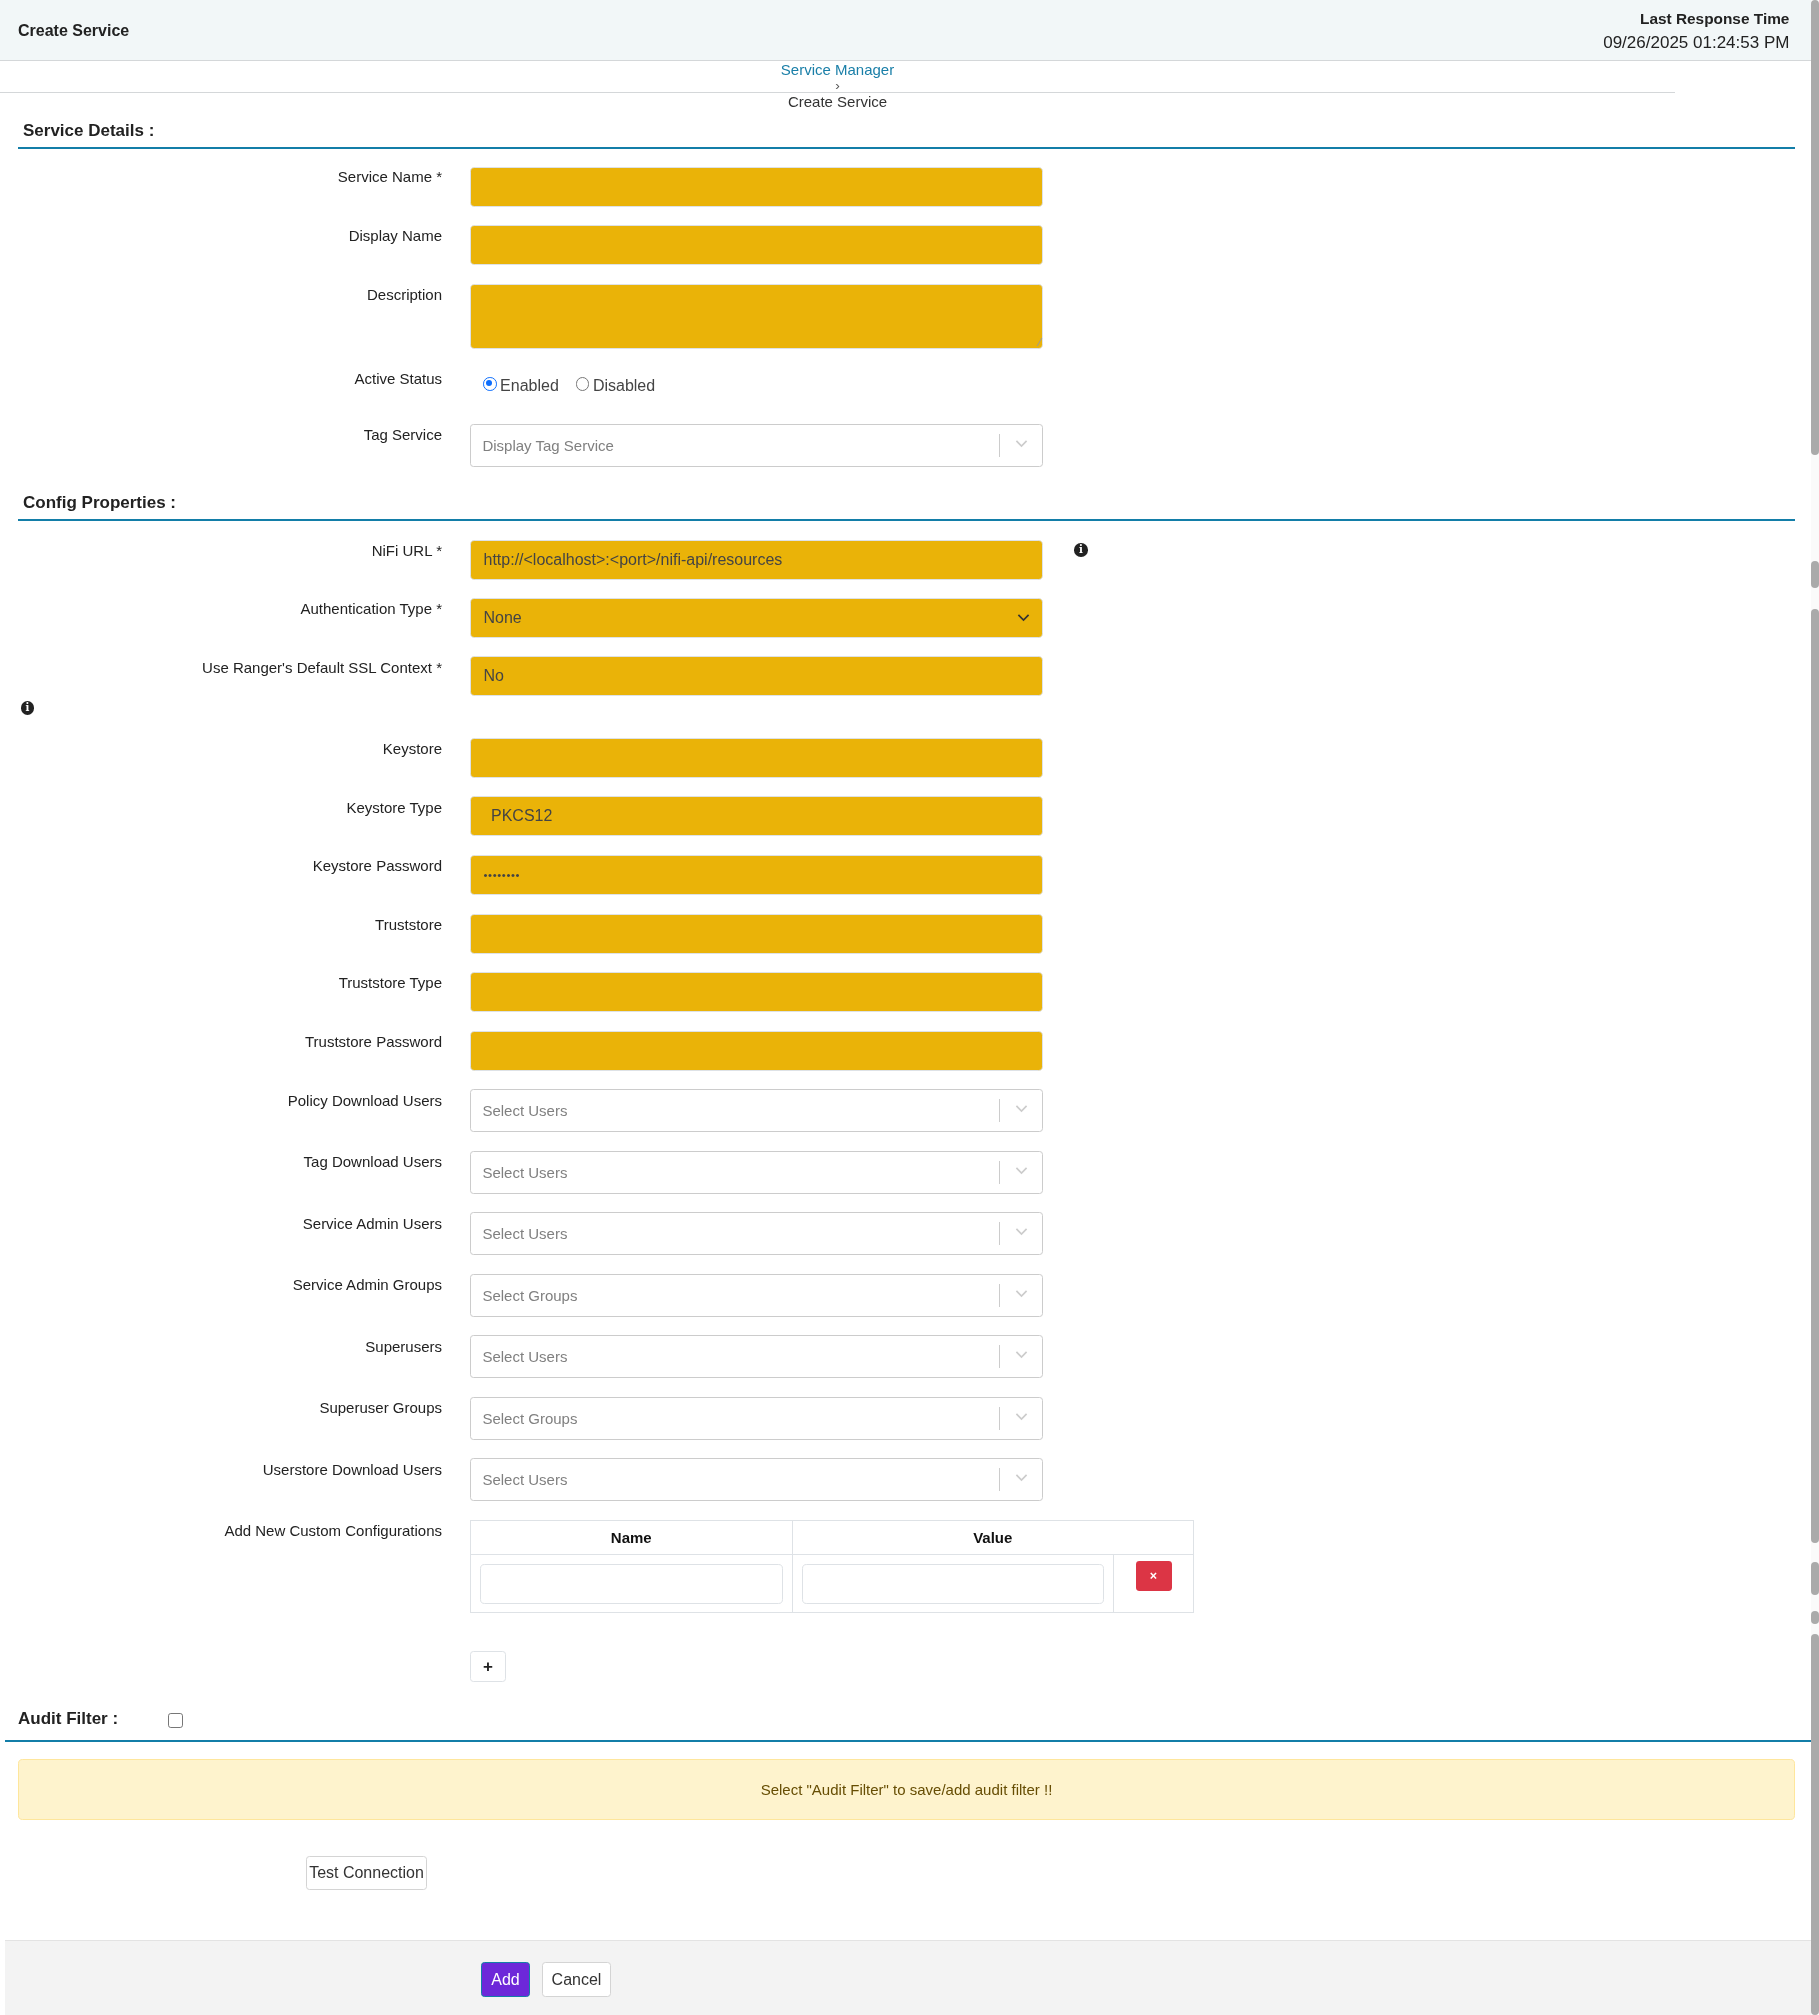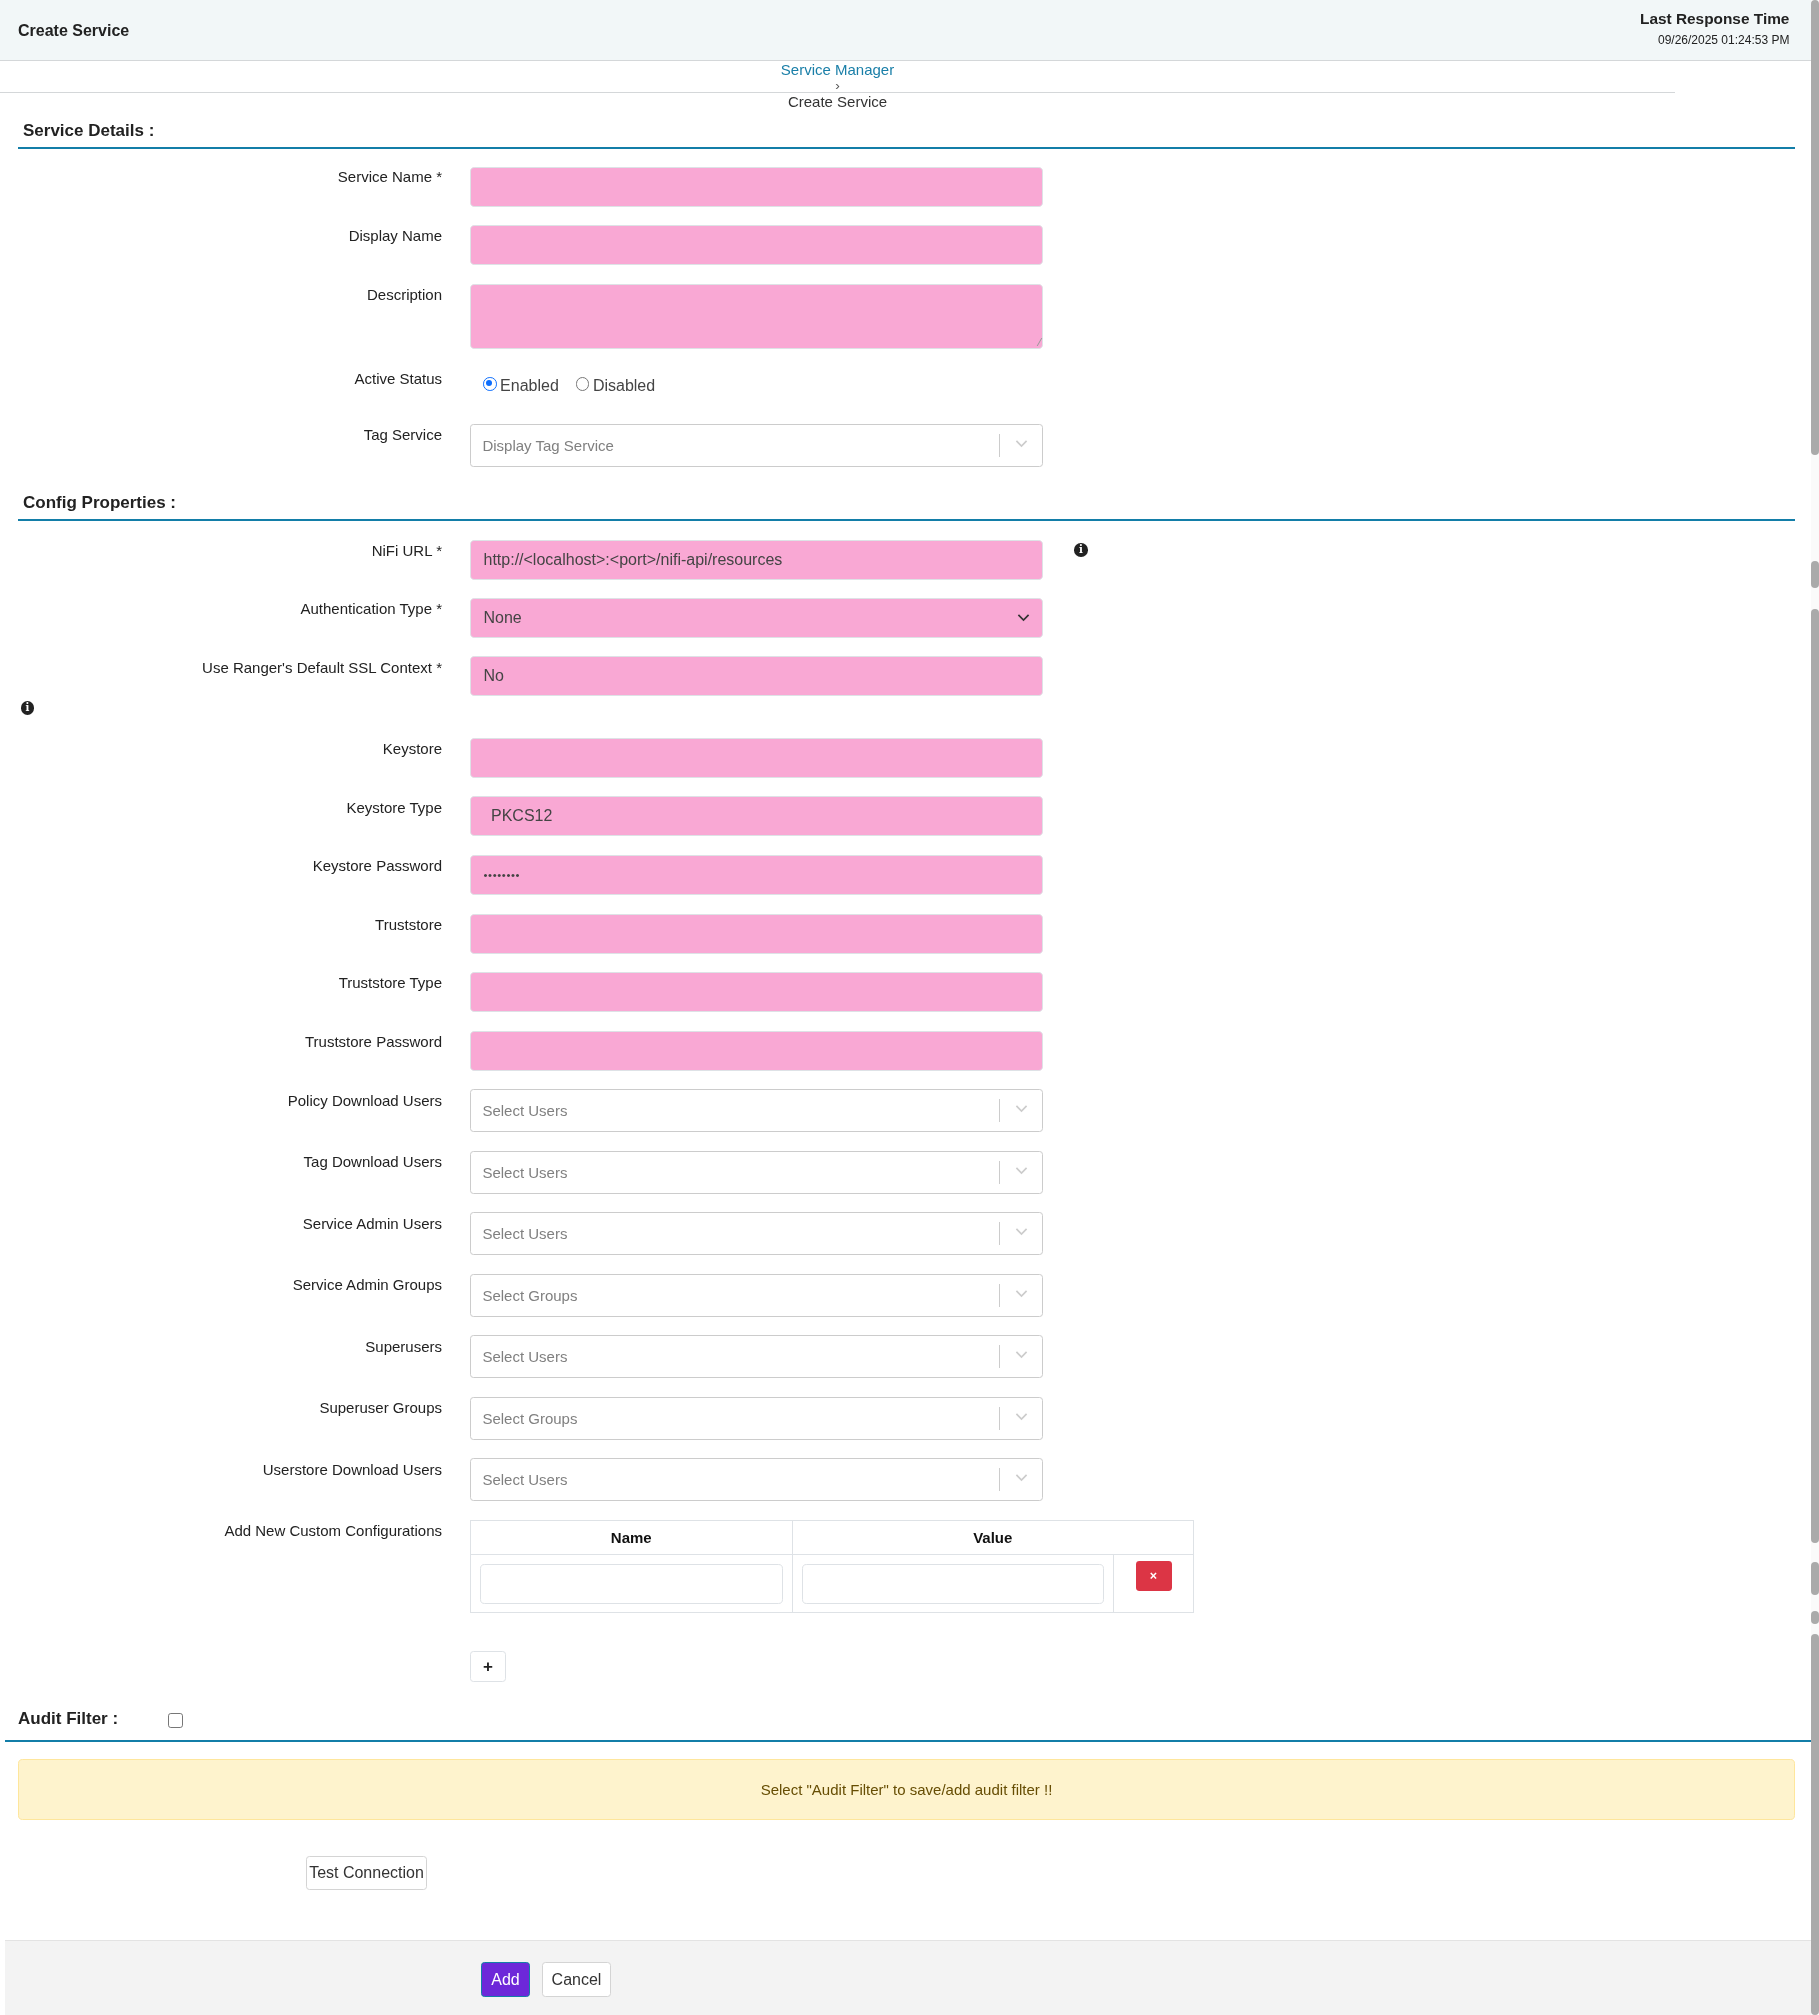--- a/index.html
+++ b/index.html
@@ -3,32 +3,32 @@
 <meta charset="utf-8">
 <style>
   * { box-sizing: border-box; margin: 0; padding: 0; }
   html, body { width: 1819px; height: 2015px; overflow: hidden; background: #ffffff; }
   body { font-family: "Liberation Sans", sans-serif; color: #222; position: relative; }
 
   .header { position: absolute; left: 0; top: 0; width: 1811px; height: 61px; background: #f2f7f8; border-bottom: 1.7px solid #d4d7d9; }
   .header .title { position: absolute; left: 18px; top: 21.6px; font-size: 16px; font-weight: bold; color: #222; }
   .header .resp { position: absolute; right: 21.6px; top: 10.2px; text-align: right; }
   .header .resp .lbl { font-size: 15.4px; font-weight: bold; color: #222; display: block; }
-  .header .resp .val { font-size: 12px; color: #222; display: block; margin-top: 4.6px; }
+  .header .resp .val { font-size: 17px; color: #222; display: block; margin-top: 4.6px; }
 
   .breadcrumb { position: absolute; left: 0; top: 61px; width: 1675px; height: 32px; border-bottom: 1.7px solid #d4d7d9; display: flex; align-items: center; font-size: 15px; flex-direction: column; }
   .breadcrumb .link { color: #1a7fa8; cursor: pointer; }
   .breadcrumb .sep { color: #555; margin: 0 15px; font-size: 13.7px; }
   .breadcrumb .cur { color: #333; }
 
   .section-title { position: absolute; font-size: 17px; font-weight: bold; color: #222; }
   .section-line { position: absolute; height: 1.7px; background: #137ea8; }
 
   .row-label { position: absolute; width: 433px; left: 9px; text-align: right; font-size: 15px; color: #222; }
-  .input { position: absolute; left: 470px; width: 573px; height: 40px; border: 1.7px solid #dee2e6; border-radius: 4.6px; background: #f9a8d4; font-size: 16px; color: #444; padding: 0 12.5px; display: flex; align-items: center; font-family: "Liberation Sans", sans-serif; }
+  .input { position: absolute; left: 470px; width: 573px; height: 40px; border: 1.7px solid #dee2e6; border-radius: 4.6px; background: #eab308; font-size: 16px; color: #444; padding: 0 12.5px; display: flex; align-items: center; font-family: "Liberation Sans", sans-serif; }
   .textarea { height: 65px; align-items: flex-start; }
   .resize { position: absolute; right: 2.3px; bottom: 2.3px; width: 8px; height: 8px; border-right: 1.1px solid #999; transform: skew(-30deg); }
   .select-box { position: absolute; left: 470px; width: 573px; height: 43px; border: 1.7px solid #ccc; border-radius: 3.4px; background: #fff; display: flex; align-items: center; padding-left: 11.4px; font-size: 15px; color: #808080; }
   .select-box .divider { position: absolute; right: 42px; top: 9px; width: 1.1px; height: 23px; background: #ccc; }
   .select-box .chev { position: absolute; right: 12.5px; top: 10.2px; width: 17px; height: 17px; }
   .native-select .chev { right: 10.2px; }
 
   .radio-group { position: absolute; left: 483px; top: 377px; display: flex; align-items: center; font-size: 16px; color: #444; }
   .radio { width: 13.7px; height: 13.7px; border-radius: 50%; border: 1.1px solid #777; display: inline-block; margin-right: 3.4px; position: relative; }
   .radio.checked { border: 1.7px solid #0d6efd; }

